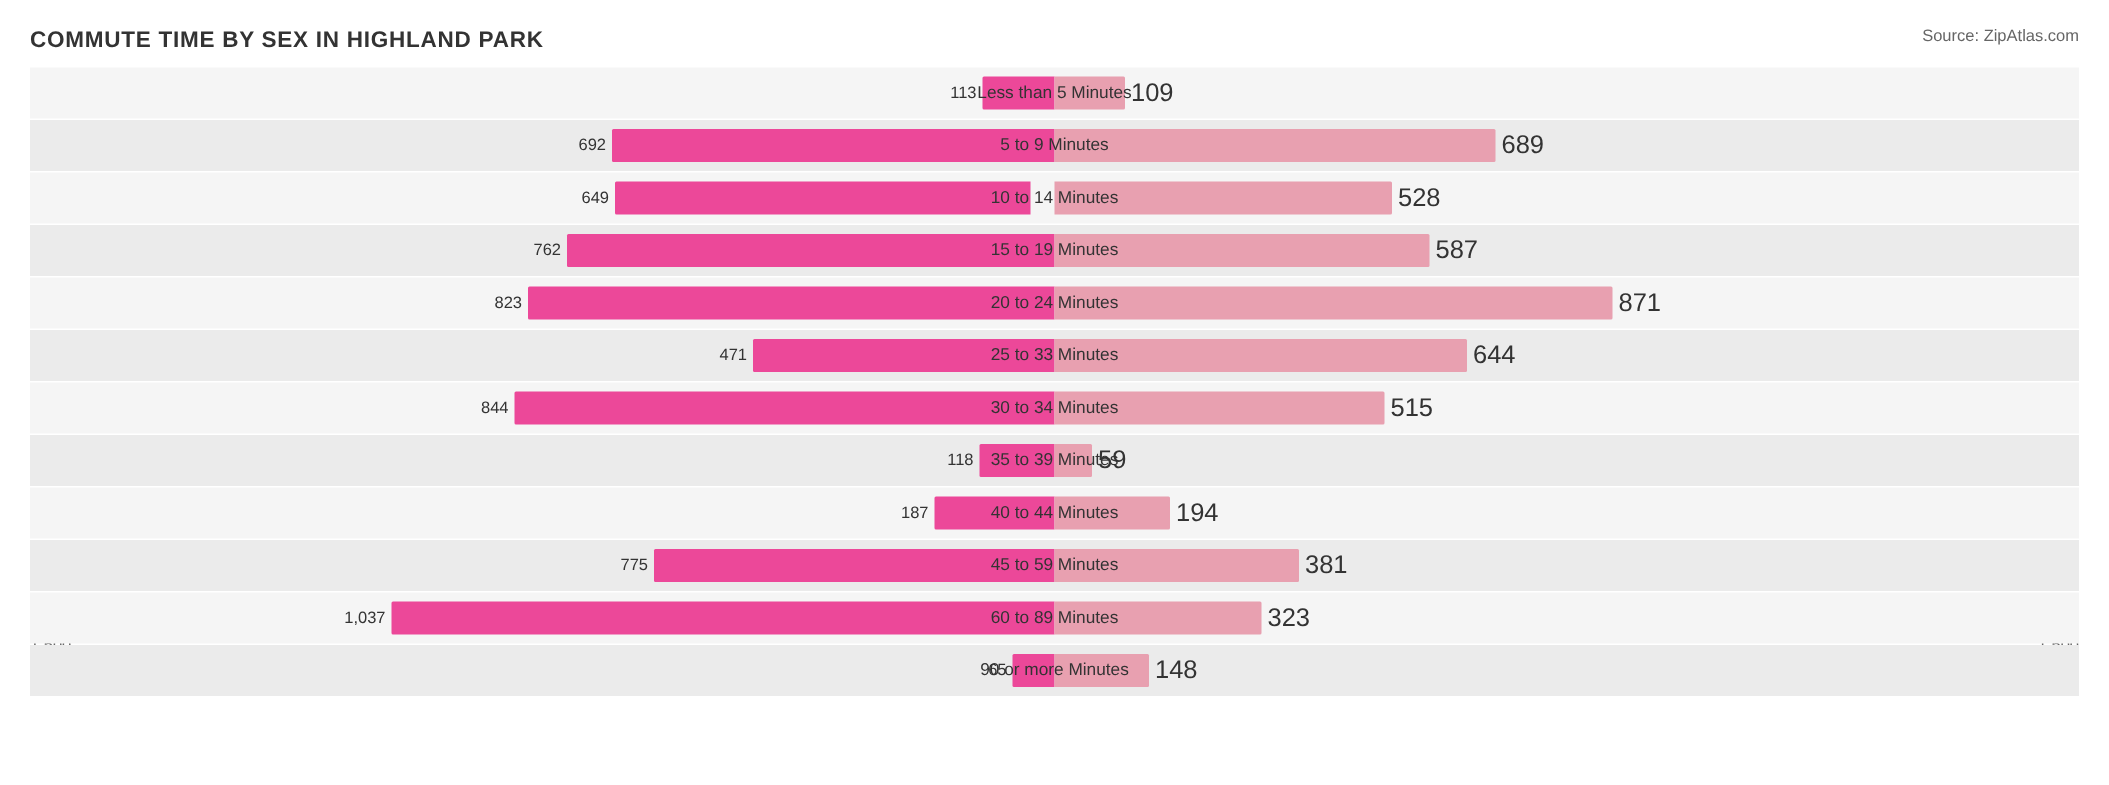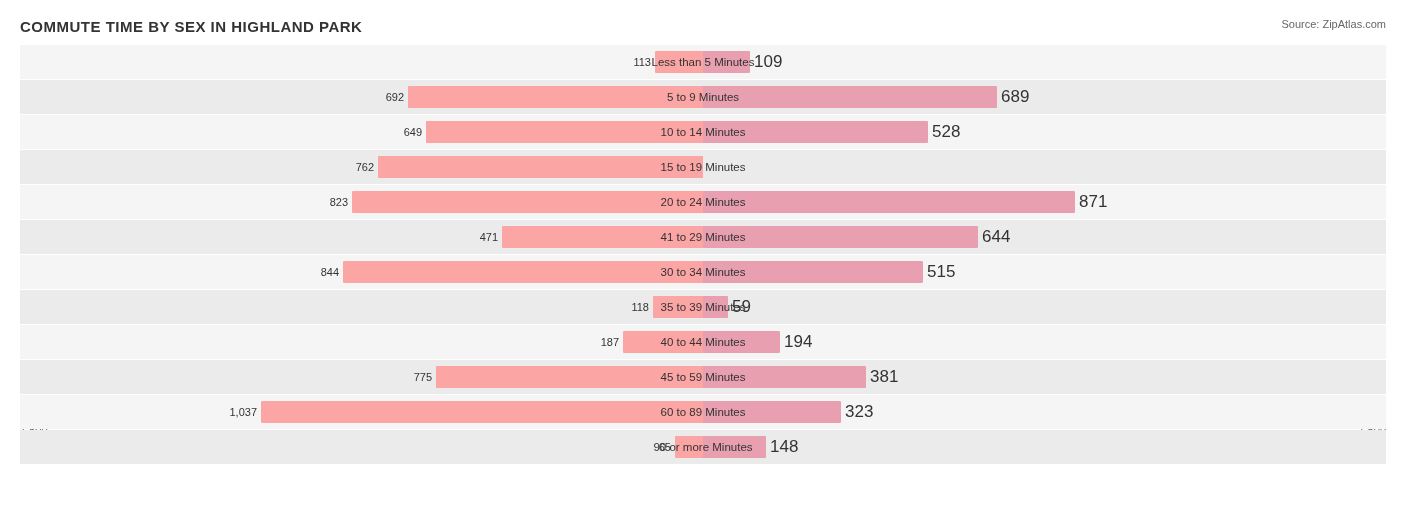--- a/index.html
+++ b/index.html
@@ -78,21 +78,21 @@
       transform: translateX(-50%);
       font-size: 11.5px;
       color: #333;
       white-space: nowrap;
       z-index: 10;
       text-align: center;
       pointer-events: none;
     }
     .bar-male {
       height: 22px;
-      background: #fca5a5;
+      background: #ec4899;
       border-radius: 1px 0 0 1px;
       display: flex;
       align-items: center;
       justify-content: flex-start;
       position: absolute;
       right: 0;
     }
     .bar-female {
       height: 22px;
       background: #e8a0b0;
@@ -180,59 +180,64 @@
     </div>
     <span class="label-center">5 to 9 Minutes</span>
     <div class="right-section" style="width:50%;">
       <div class="bar-female" style="width:294px; left:0;">
         <span class="bar-value-female">689</span>
       </div>
     </div>
   </div>
         <div class="bar-row">
     <div class="left-section" style="width:50%;">
-      <div class="bar-male" style="width:277px; right:0;">
+      <div class="bar-male" style="width:277px; right:16px;">
         <span class="bar-value-male">649</span>
       </div>
     </div>
     <span class="label-center">10 to 14 Minutes</span>
     <div class="right-section" style="width:50%;">
       <div class="bar-female" style="width:225px; left:0;">
         <span class="bar-value-female">528</span>
       </div>
     </div>
   </div>
         <div class="bar-row">
     <div class="left-section" style="width:50%;">
       <div class="bar-male" style="width:325px; right:0;">
         <span class="bar-value-male">762</span>
       </div>
     </div>
     <span class="label-center">15 to 19 Minutes</span>
+    <div class="right-section" style="width:50%;">
+      <div class="bar-female" style="width:250px; left:0;">
+        <span class="bar-value-female">587</span>
+      </div>
+    </div>
   </div>
         <div class="bar-row">
     <div class="left-section" style="width:50%;">
       <div class="bar-male" style="width:351px; right:0;">
         <span class="bar-value-male">823</span>
       </div>
     </div>
     <span class="label-center">20 to 24 Minutes</span>
     <div class="right-section" style="width:50%;">
       <div class="bar-female" style="width:372px; left:0;">
         <span class="bar-value-female">871</span>
       </div>
     </div>
   </div>
         <div class="bar-row">
     <div class="left-section" style="width:50%;text-align:right;">
       <div class="bar-male" style="width:201px; right:0;">
         <span class="bar-value-male">471</span>
       </div>
     </div>
-    <span class="label-center">41 to 29 Minutes</span>
+    <span class="label-center">25 to 33 Minutes</span>
     <div class="right-section" style="width:50%;">
       <div class="bar-female" style="width:275px; left:0;">
         <span class="bar-value-female">644</span>
       </div>
     </div>
   </div>
         <div class="bar-row">
     <div class="left-section" style="width:50%;">
       <div class="bar-male" style="width:360px; right:0;">
         <span class="bar-value-male">844</span>

